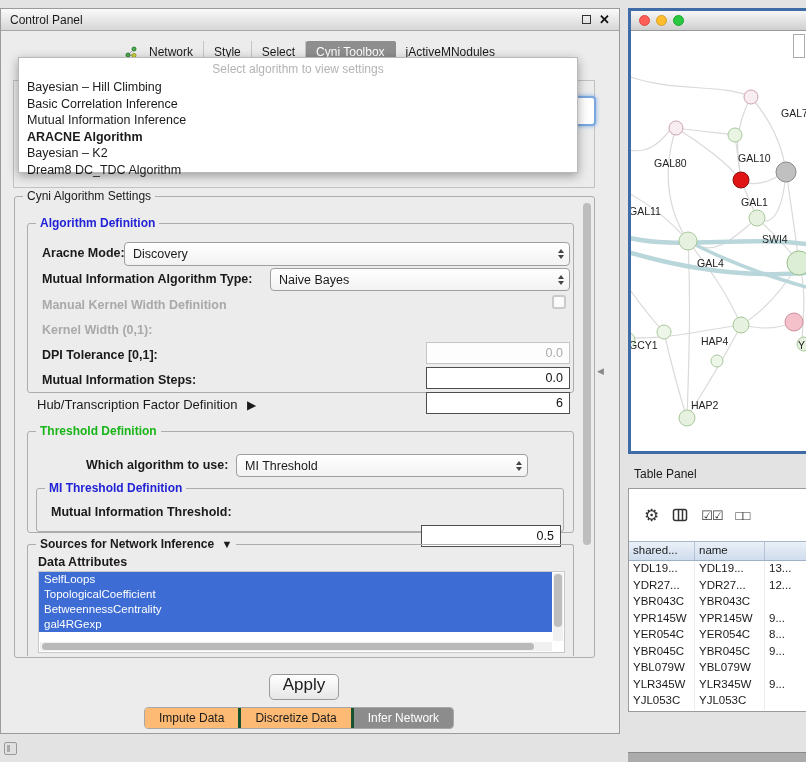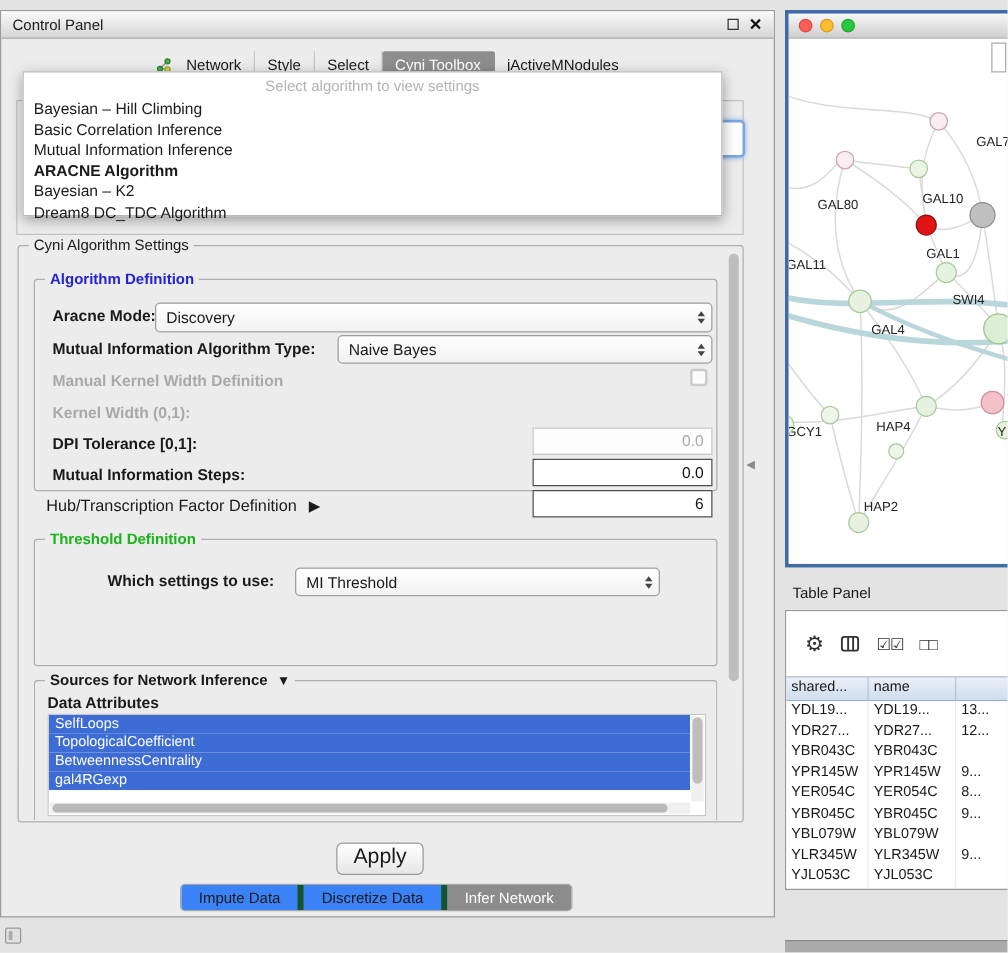--- a/index.html
+++ b/index.html
@@ -50,21 +50,21 @@
 
   .srclist { position:absolute; background:#fff; border:1px solid #c8c8c8; overflow:hidden; }
   .srcitem { height:15px; line-height:15px; font-size:11.5px; color:#fff; background:#3c6cd4; padding-left:5px; width:calc(100% - 12px); white-space:nowrap; }
   .list-vscroll { position:absolute; right:1px; top:1px; bottom:11px; width:10px; background:#f0f0f0; }
   .list-hscroll { position:absolute; left:1px; right:12px; bottom:1px; height:9px; background:#f0f0f0; }
   .list-hthumb { position:absolute; left:2px; top:1px; height:7px; width:96%; background:#b9b9b9; border-radius:4px; }
 
   .apply-btn { position:absolute; left:269px; top:674px; width:70px; height:26px; border:1px solid #9a9a9a; border-radius:5px; background:linear-gradient(#ffffff,#e6e6e6); font-size:17px; text-align:center; line-height:20px; }
 
   .btabs { position:absolute; left:144px; top:707px; height:22px; display:flex; border:1px solid #a8a8a8; border-radius:4px; overflow:hidden; font-size:12px; }
-  .btab { padding:0 14px; line-height:20px; background:#3b82f6; border-right:5px solid #14532d; white-space:nowrap; }
+  .btab { padding:0 14px; line-height:20px; background:#fdba74; border-right:3px solid #14532d; white-space:nowrap; }
   .btab:last-child { border-right:none; }
   .btab.sel { background:#8c8c8c; color:#fff; }
 
   .split-handle { position:absolute; left:597px; top:366px; font-size:9px; color:#8a8a8a; }
 
   
   .net-window { position:absolute; left:628px; top:8px; width:200px; height:446px; border:3px solid #3f6ca6; background:#fff; }
   .net-titlebar { height:20px; background:linear-gradient(#f7f7f7,#cfcfcf); border-bottom:1px solid #9a9a9a; display:flex; align-items:center; gap:6px; padding-left:8px; }
   .light { width:11px; height:11px; border-radius:50%; }
   .light.r { background:#ff5f57; border:1px solid #dd4a42; }
@@ -187,29 +187,36 @@
   </div>
 
   <div style="position:absolute; left:22px; top:200px; font-size:13px; white-space:nowrap;">
     <span>Hub/Transcription Factor Definition</span>
     <span style="font-size:12px; margin-left:6px;">▶</span>
   </div>
 
   <div class="group" style="left:12px; top:234px; width:547px; height:102px;">
     <span class="group-title green">Threshold Definition</span>
 
-    <span class="lbl" style="left:58px; top:26px;">Which settings to use:</span>
+    <span class="lbl" style="left:58px; top:26px;">Which algorithm to use:</span>
     <div class="combo" style="left:208px; top:22px; width:292px; height:23px;">
       <span>MI Threshold</span>
       <span class="arrows">
           <span class="tri-up"></span>
           <span class="tri-down"></span>
         </span>
     </div>
 
+    <div class="group" style="left:8px; top:56px; width:528px; height:44px;">
+      <span class="group-title blue">MI Threshold Definition</span>
+      <span class="lbl" style="left:14px; top:16px;">Mutual Information Threshold:</span>
+      <div class="field" style="left:384px; top:12px; width:140px; height:22px;">
+        <input value="0.5" style="">
+      </div>
+    </div>
   </div>
 
   <div class="group" style="left:12px; top:347px; width:547px; height:112px; border-bottom:none; border-radius:3px 3px 0 0;">
     <span class="group-title">
       <span>Sources for Network Inference</span>
       <span style="font-size:11px; margin-left:4px;">▼</span>
     </span>
     <span class="lbl" style="left:10px; top:10px;">Data Attributes</span>
 
     <div class="srclist" style="left:10px; top:26px; width:527px; height:82px;">

